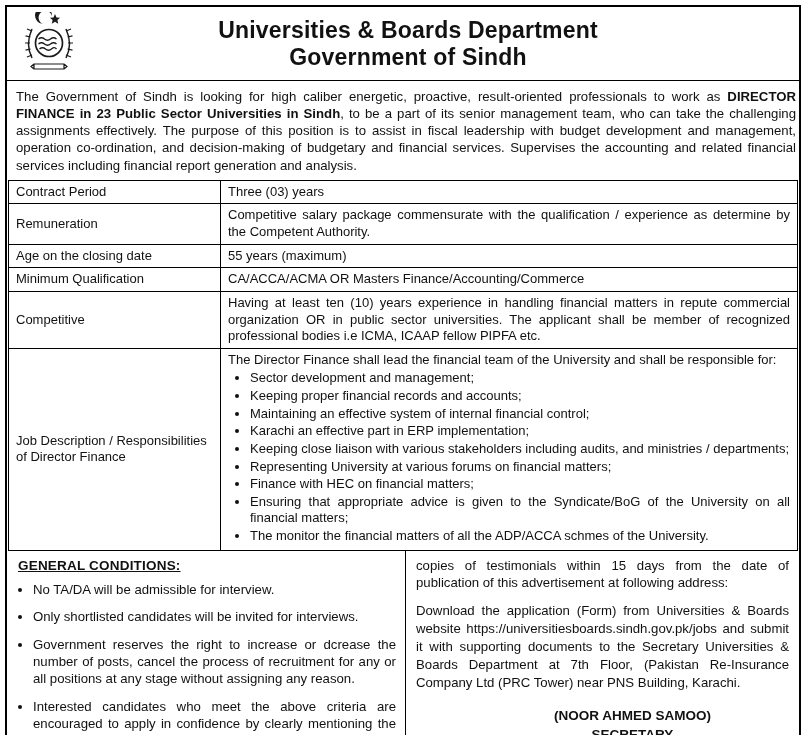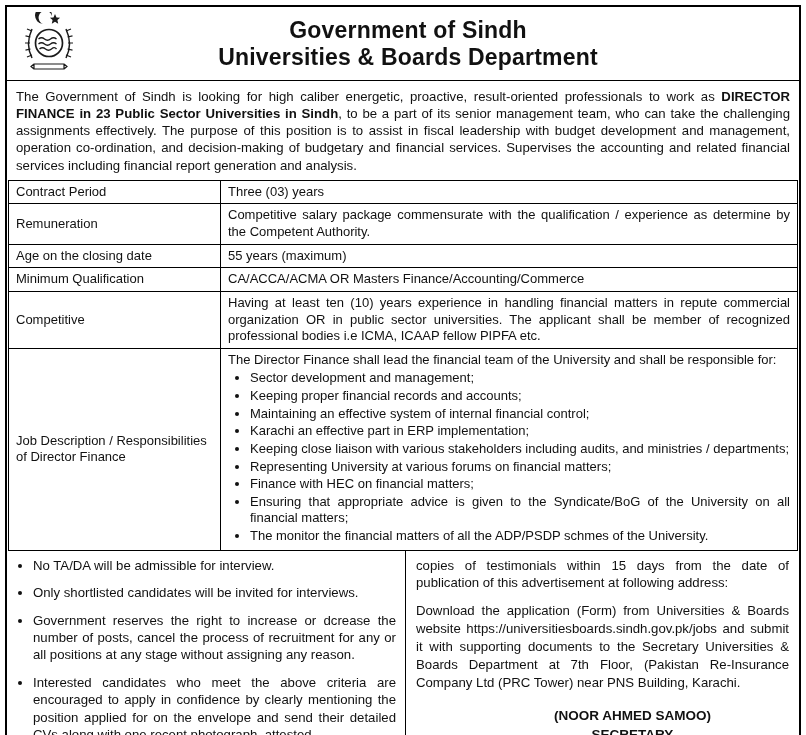--- a/index.html
+++ b/index.html
@@ -22,21 +22,21 @@
   }
   .emblem-wrap{flex:0 0 70px;}
   .titles{
     flex:1;text-align:center;
     font-weight:bold;font-size:23px;line-height:1.18;
     padding-right:60px; 
     letter-spacing:.2px;
   }
   
   .intro{
-    padding:7px 9px 6px 9px;
+    padding:7px 3px 6px 9px;
     font-size:13.2px;line-height:1.3;
     text-align:justify;
   }
   .intro b{font-weight:bold;}
   
   table.specs{
     width:calc(100% - 2px);
     margin:0 1px;
     border-collapse:collapse;
     font-size:13px;line-height:1.28;
@@ -113,22 +113,22 @@
         <path d="M15 46 Q8 32 15 17" fill="none" stroke="#1a1a1a" stroke-width="1.5"></path>
         <path d="M15 19 l-5 -2 M13.5 25 l-5 -1.2 M13 31 l-5 0 M13.5 37 l-5 1.2 M15 43 l-5 2" stroke="#1a1a1a" stroke-width="1.2"></path>
 
         <path d="M49 46 Q56 32 49 17" fill="none" stroke="#1a1a1a" stroke-width="1.5"></path>
         <path d="M49 19 l5 -2 M50.5 25 l5 -1.2 M51 31 l5 0 M50.5 37 l5 1.2 M49 43 l5 2" stroke="#1a1a1a" stroke-width="1.2"></path>
 
         <path d="M17 52 h30 v5 h-30 z M17 52 l-3 2.5 3 2.5 M47 52 l3 2.5 -3 2.5" fill="none" stroke="#1a1a1a" stroke-width="1.2"></path>
       </svg>
     </div>
     <div class="titles">
+      <div>Universities &amp; Boards Department</div>
       <div>Government of Sindh</div>
-      <div>Universities &amp; Boards Department</div>
     </div>
   </div>
 
   <div class="intro">
     <span>The Government of Sindh is looking for high caliber energetic, proactive, result-oriented professionals  to work as </span><b>DIRECTOR FINANCE in 23 Public Sector Universities in Sindh</b><span>, to be a part of its senior management team, who can take the challenging assignments effectively. The purpose of this position is to assist in fiscal leadership with budget development and management, operation co-ordination, and decision-making of budgetary and financial services. Supervises the accounting and related financial services including financial report generation and analysis.</span>
   </div>
 
   <table class="specs">
     <colgroup>
         <col style="width:212px">
@@ -161,29 +161,30 @@
           <p class="jd-intro">The Director Finance shall lead the financial team of the University and shall be responsible for:</p>
           <ul class="jd-list">
             <li>Sector development and management;</li>
             <li>Keeping proper financial records and accounts;</li>
             <li>Maintaining an effective system of internal financial control;</li>
             <li>Karachi an effective part in ERP implementation;</li>
             <li>Keeping close liaison with various stakeholders including audits, and ministries / departments;</li>
             <li>Representing University at various forums on financial matters;</li>
             <li>Finance with HEC on financial matters;</li>
             <li>Ensuring that appropriate advice is given to the Syndicate/BoG of the University on all financial matters;</li>
-            <li>The monitor the financial matters of all the ADP/PSDP schmes of the University.</li>
+            <li>The monitor the financial matters of all the ADP/ACCA schmes of the University.</li>
           </ul>
         </td>
       </tr>
     </tbody>
   </table>
 
   <div class="conditions">
     <div class="cond-left">
+      <div class="cond-heading">GENERAL CONDITIONS:</div>
       <ul class="cond-list">
         <li>No TA/DA will be admissible for interview.</li>
         <li>Only shortlisted candidates will be invited for interviews.</li>
         <li>Government reserves the right to increase or dcrease the number of posts, cancel the process of recruitment for any or all positions at any stage without assigning any reason.</li>
         <li>Interested candidates who meet the above criteria are encouraged to apply in confidence by clearly mentioning the position applied for on the envelope and send their detailed CVs along with one recent photograph, attested</li>
       </ul>
     </div>
     <div class="cond-right">
       <p>copies of testimonials within 15 days from the date of publication of this advertisement at following address:</p>
       <p>Download the application (Form) from Universities &amp; Boards website https://universitiesboards.sindh.gov.pk/jobs and submit it with supporting documents to the Secretary Universities &amp; Boards Department at 7th Floor, (Pakistan Re-Insurance Company Ltd (PRC Tower) near PNS Building, Karachi.</p>

